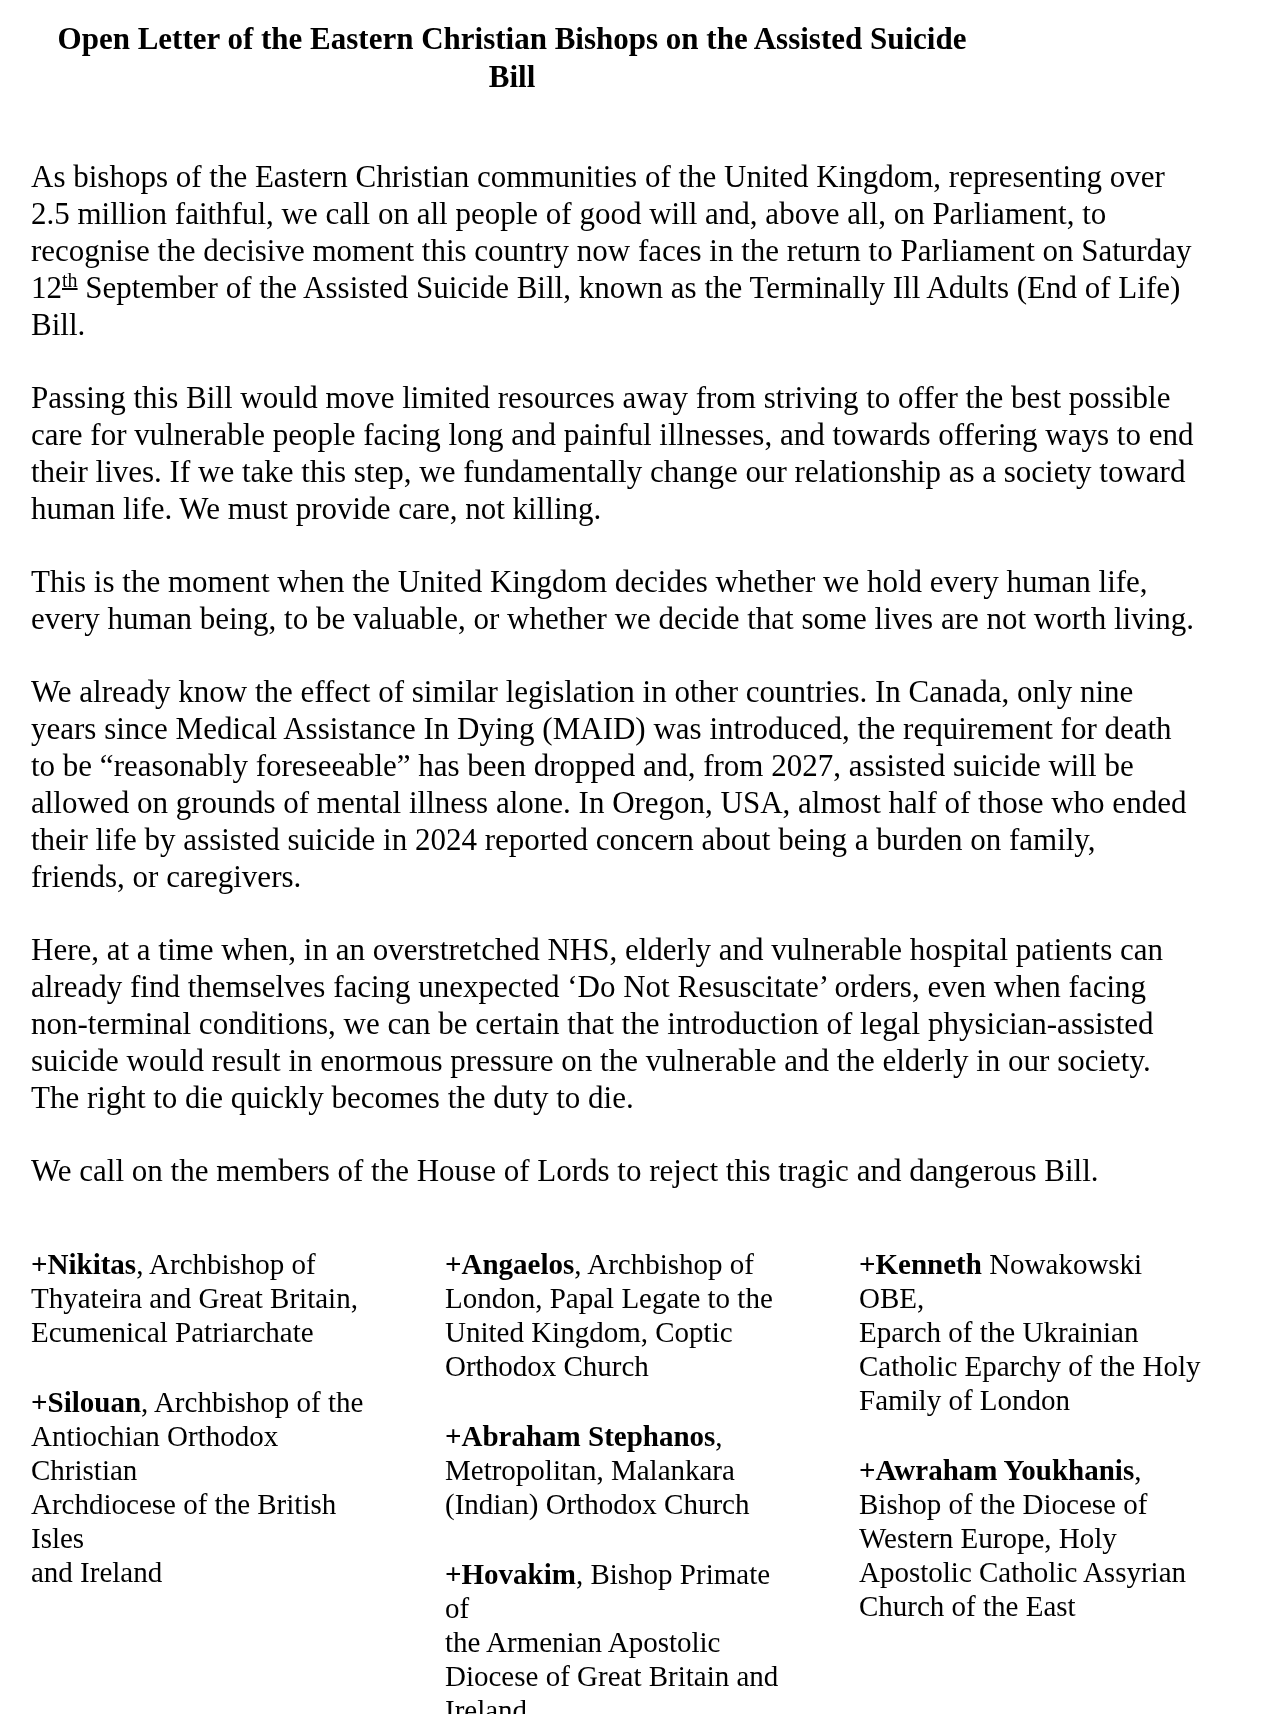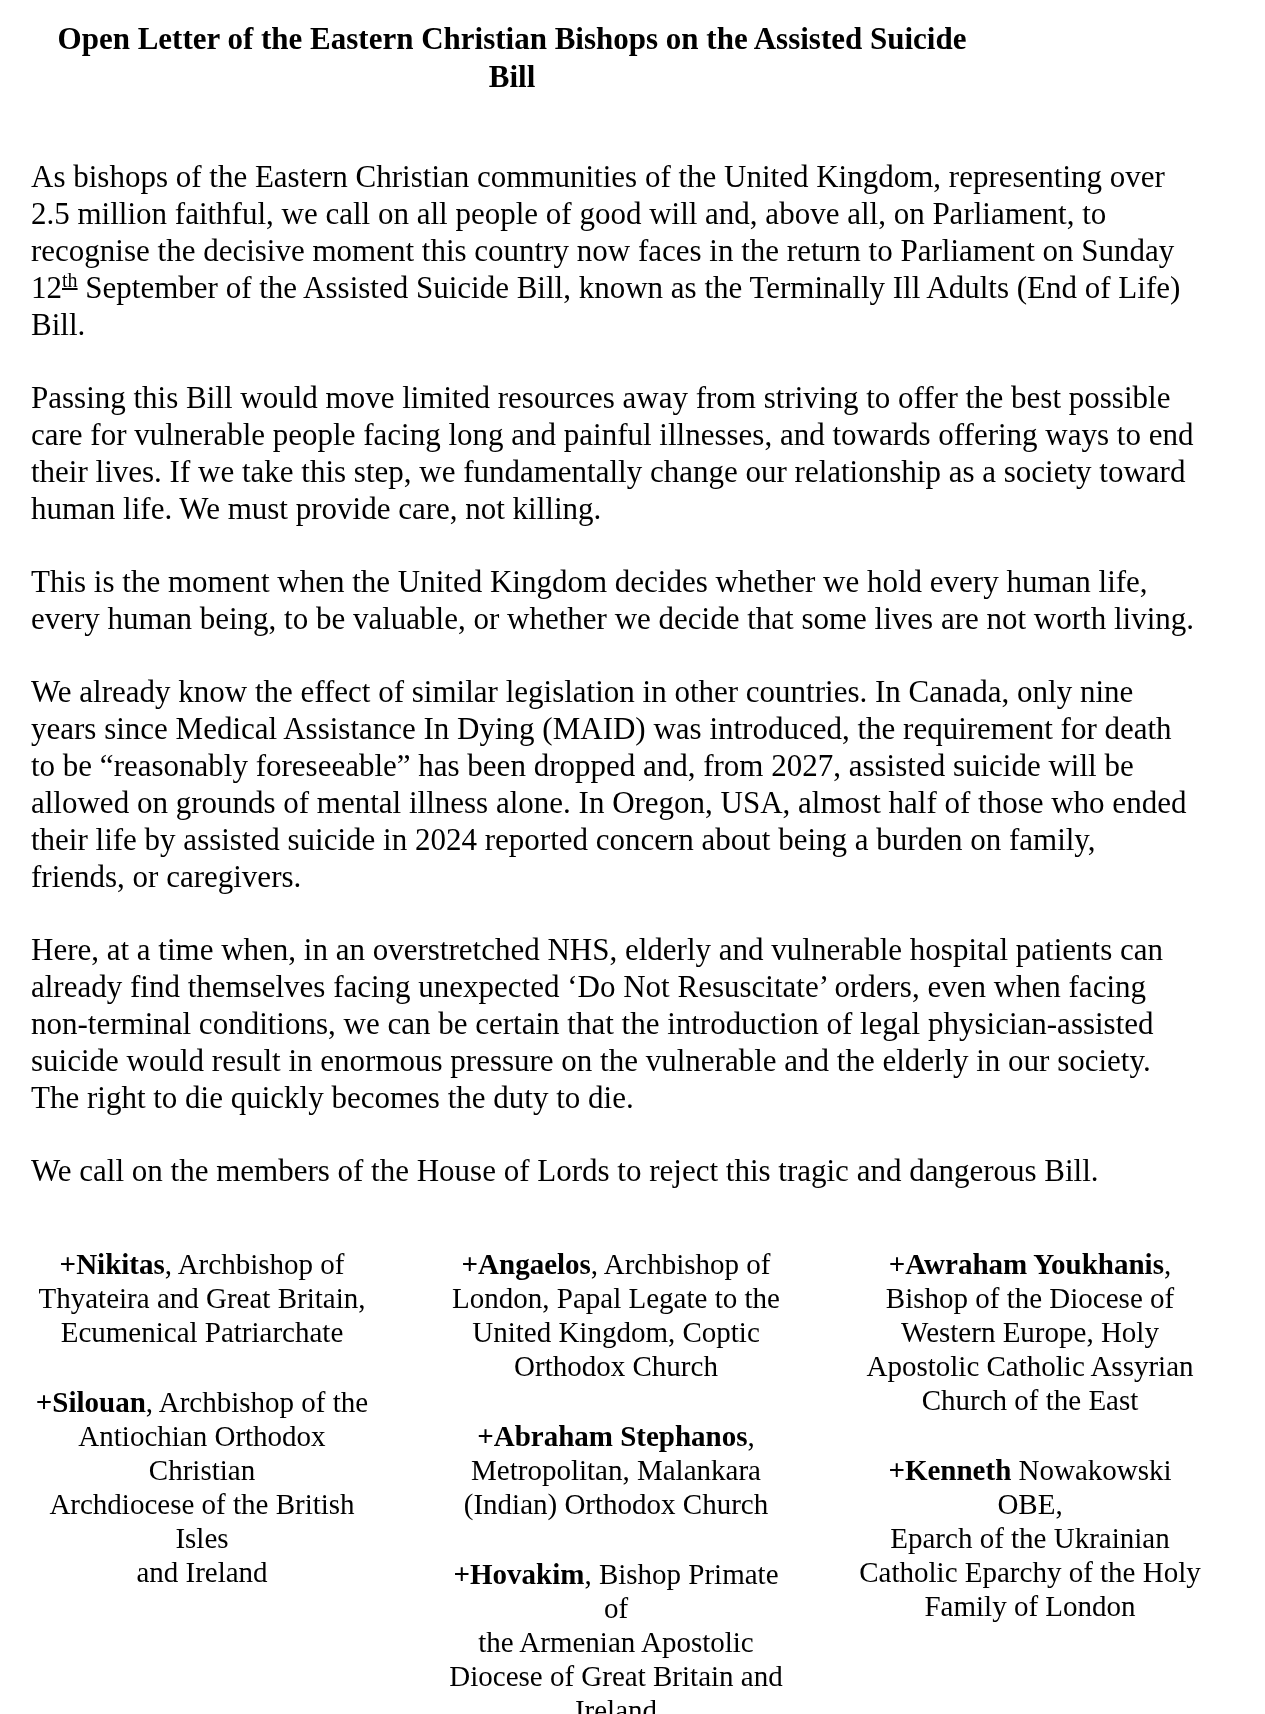--- a/index.html
+++ b/index.html
@@ -50,37 +50,36 @@
   }
   .sig-col {
     width: 342px;
     flex: 0 0 342px;
   }
   .sig-col p {
     font-size: 29px;
     line-height: 34px;
     margin: 0 0 36px 0;
     white-space: pre-line;
-    text-align: center;
   }
   .sig-col b {
     font-weight: bold;
   }
 </style>
 </head>
 <body>
 
 <div class="page">
 
   <h1 class="doc-title">Open Letter of the Eastern Christian Bishops on the Assisted Suicide Bill</h1>
 
   <div class="body-text">
     <p><span>As bishops of the Eastern Christian communities of the United Kingdom, representing over
 2.5 million faithful, we call on all people of good will and, above all, on Parliament, to
-recognise the decisive moment this country now faces in the return to Parliament on Sunday
+recognise the decisive moment this country now faces in the return to Parliament on Saturday
 12</span><span class="sup">th</span><span> September of the Assisted Suicide Bill, known as the Terminally Ill Adults (End of Life)
 Bill.</span></p>
     <p>Passing this Bill would move limited resources away from striving to offer the best possible
 care for vulnerable people facing long and painful illnesses, and towards offering ways to end
 their lives. If we take this step, we fundamentally change our relationship as a society toward
 human life. We must provide care, not killing.</p>
     <p>This is the moment when the United Kingdom decides whether we hold every human life,
 every human being, to be valuable, or whether we decide that some lives are not worth living.</p>
     <p>We already know the effect of similar legislation in other countries. In Canada, only nine
 years since Medical Assistance In Dying (MAID) was introduced, the requirement for death
@@ -117,26 +116,26 @@
       <p><b>+Abraham Stephanos</b><span>,
 Metropolitan, Malankara
 (Indian) Orthodox Church</span></p>
       <p><b>+Hovakim</b><span>, Bishop Primate of
 the Armenian Apostolic
 Diocese of Great Britain and
 Ireland</span></p>
     </div>
 
     <div class="sig-col">
+      <p><b>+Kenneth</b><span> Nowakowski OBE,
+Eparch of the Ukrainian
+Catholic Eparchy of the Holy
+Family of London</span></p>
       <p><b>+Awraham Youkhanis</b><span>,
 Bishop of the Diocese of
 Western Europe, Holy
 Apostolic Catholic Assyrian
 Church of the East</span></p>
-      <p><b>+Kenneth</b><span> Nowakowski OBE,
-Eparch of the Ukrainian
-Catholic Eparchy of the Holy
-Family of London</span></p>
     </div>
 
   </div>
 
 </div>
 
 </body></html>

